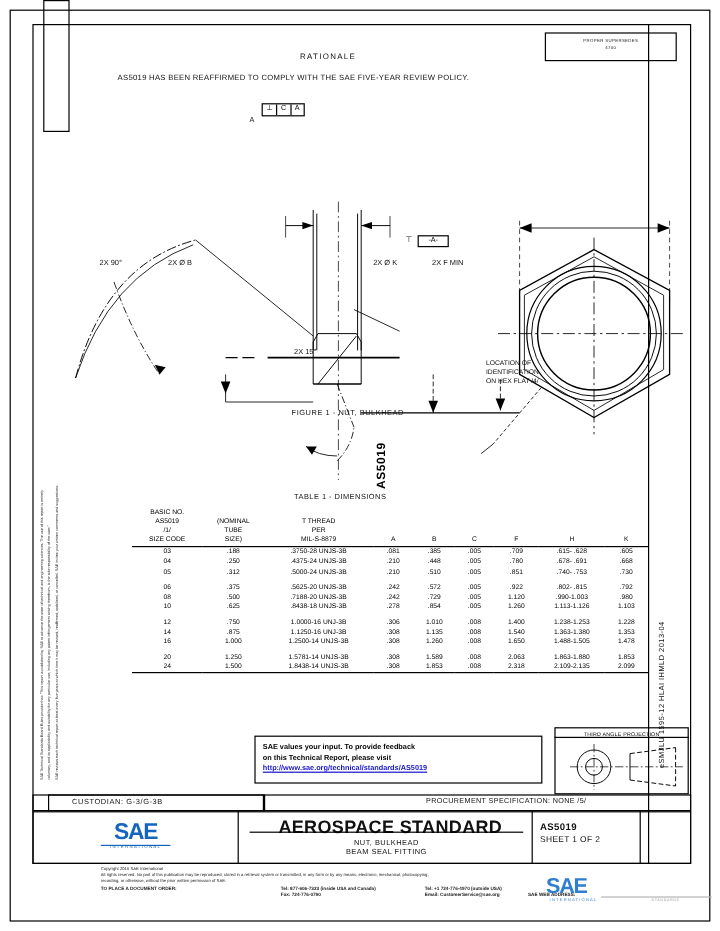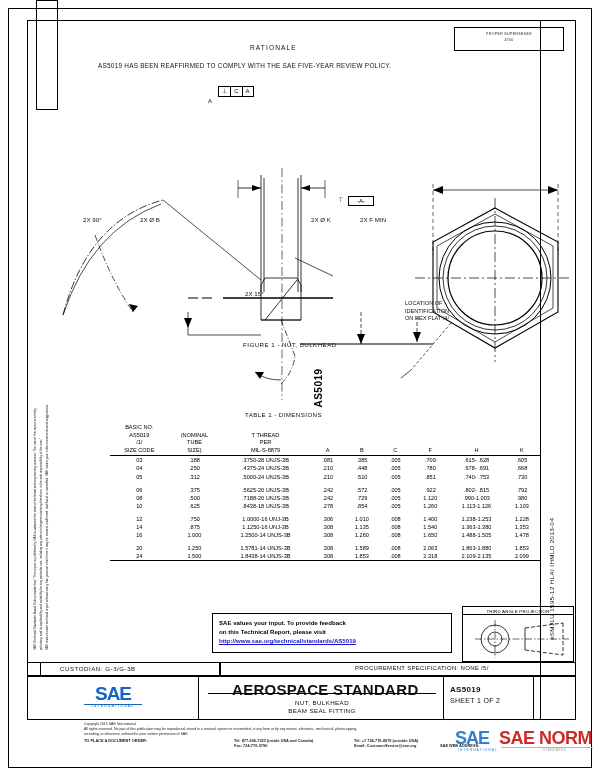--- a/index.html
+++ b/index.html
@@ -515,19 +515,18 @@
     <div class="fz" id="f4">TO PLACE A DOCUMENT ORDER:</div>
     <div class="fz" id="f5">Tel: 877-606-7323 (inside USA and Canada)</div>
     <div class="fz" id="f6">Fax: 724-776-0790</div>
     <div class="fz" id="f7">Tel: +1 724-776-4970 (outside USA)</div>
     <div class="fz" id="f8">Email: CustomerService@sae.org</div>
     <div class="fz" id="f9">SAE WEB ADDRESS:</div>
   </div>
 
   <div id="watermark">
     <div id="wm-sae">SAE</div>
-    <div id="wm-norm">SAE NORM</div>
     <div id="wm-rule"></div>
     <div id="wm-sub1">INTERNATIONAL</div>
     <div id="wm-sub2">STANDARDS</div>
   </div>
 
 </div>
 
 </body></html>

